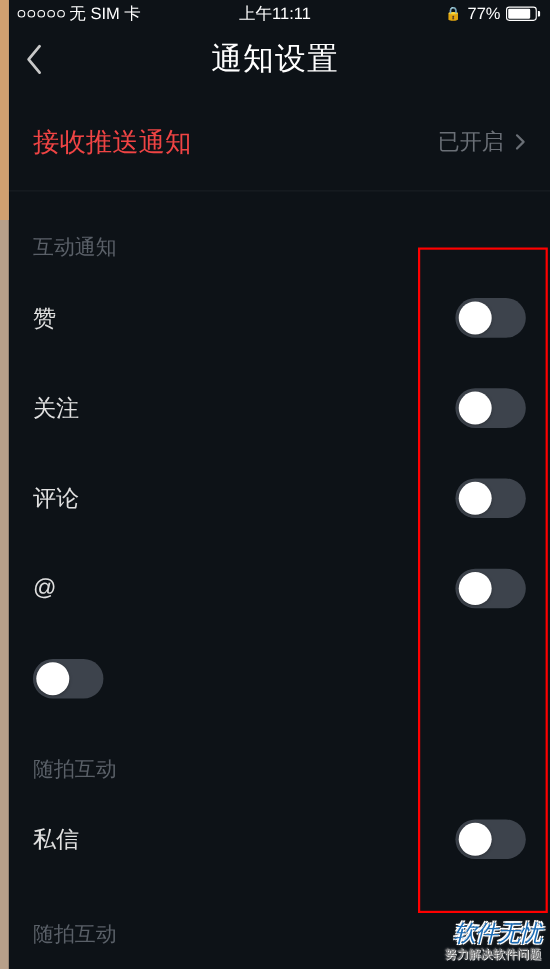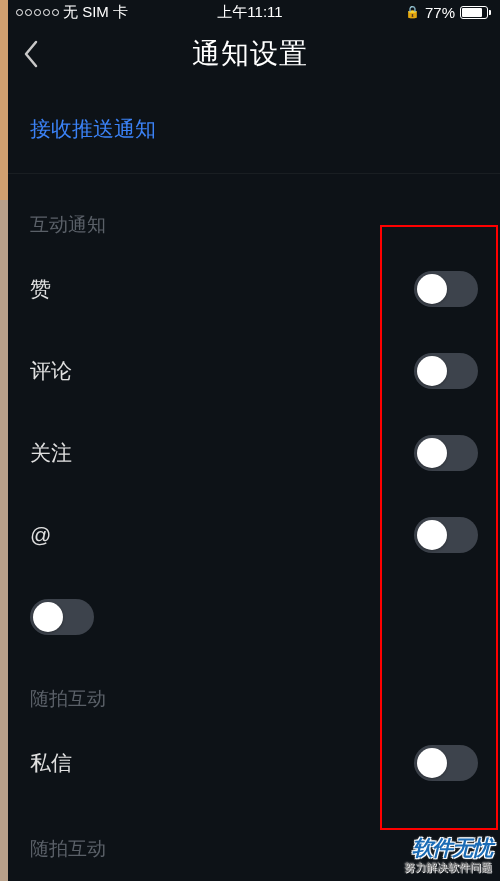--- a/index.html
+++ b/index.html
@@ -83,21 +83,21 @@
 .content { padding-left: 8px; }
 .row {
   display: flex; align-items: center; justify-content: space-between;
   padding: 0 22px;
 }
 .push-row {
   height: 90px;
   border-bottom: 1px solid rgba(255,255,255,0.05);
   margin-bottom: 10px;
 }
-.push-label { font-size: 21px; color: #3b82f6; }
+.push-label { font-size: 24px; color: #ef4444; }
 .push-value {
   display: flex; align-items: center; gap: 10px;
   color: #6a6f76; font-size: 20px;
 }
 .chev { width: 10px; height: 16px; }
 .section-header {
   color: #5a6068; font-size: 19px;
   padding: 28px 22px 10px 22px;
   font-family: Liberation Serif, serif;
 }
@@ -128,21 +128,21 @@
 }
 .watermark {
   position: absolute;
   right: 4px; bottom: 4px;
   text-align: right;
   z-index: 20;
   background: rgba(255,255,255,0.0);
   padding: 2px 4px;
 }
 .wm-main {
-  font-size: 21px; font-weight: bold;
+  font-size: 21px; font-weight: normal;
   color: #1a6bb5;
   font-style: italic;
   text-shadow: 0 0 3px #fff, 1px 1px 0 #fff, -1px -1px 0 #fff, 1px -1px 0 #fff, -1px 1px 0 #fff;
   letter-spacing: -1px;
 }
 .wm-sub {
   font-size: 11px; color: #777;
   text-shadow: 0 0 2px #fff, 1px 1px 0 #fff;
   margin-top: -2px;
 }
@@ -178,40 +178,46 @@
       <polyline points="14,3 4,15 14,27" fill="none" stroke="#c8c8c8" stroke-width="2.5" stroke-linecap="round" stroke-linejoin="round"></polyline>
     </svg>
   </div>
   <div class="nav-title">通知设置</div>
 </div>
 
 <div class="content">
 
   <div class="row push-row">
     <div class="push-label">接收推送通知</div>
+    <div class="push-value">
+      <span>已开启</span>
+      <svg class="chev" viewBox="0 0 10 16">
+        <polyline points="2,2 8,8 2,14" fill="none" stroke="#6a6f76" stroke-width="2" stroke-linecap="round" stroke-linejoin="round"></polyline>
+      </svg>
+    </div>
   </div>
 
   <div class="section-header">互动通知</div>
 
   <div class="row setting-row">
     <div class="setting-label">赞</div>
     <div class="toggle">
         <div class="toggle-knob"></div>
       </div>
   </div>
 
   <div class="row setting-row">
+    <div class="setting-label">关注</div>
+    <div class="toggle">
+        <div class="toggle-knob"></div>
+      </div>
+  </div>
+
+  <div class="row setting-row">
     <div class="setting-label">评论</div>
-    <div class="toggle">
-        <div class="toggle-knob"></div>
-      </div>
-  </div>
-
-  <div class="row setting-row">
-    <div class="setting-label">关注</div>
     <div class="toggle">
         <div class="toggle-knob"></div>
       </div>
   </div>
 
   <div class="row setting-row">
     <div class="setting-label">@</div>
     <div class="toggle">
         <div class="toggle-knob"></div>
       </div>

